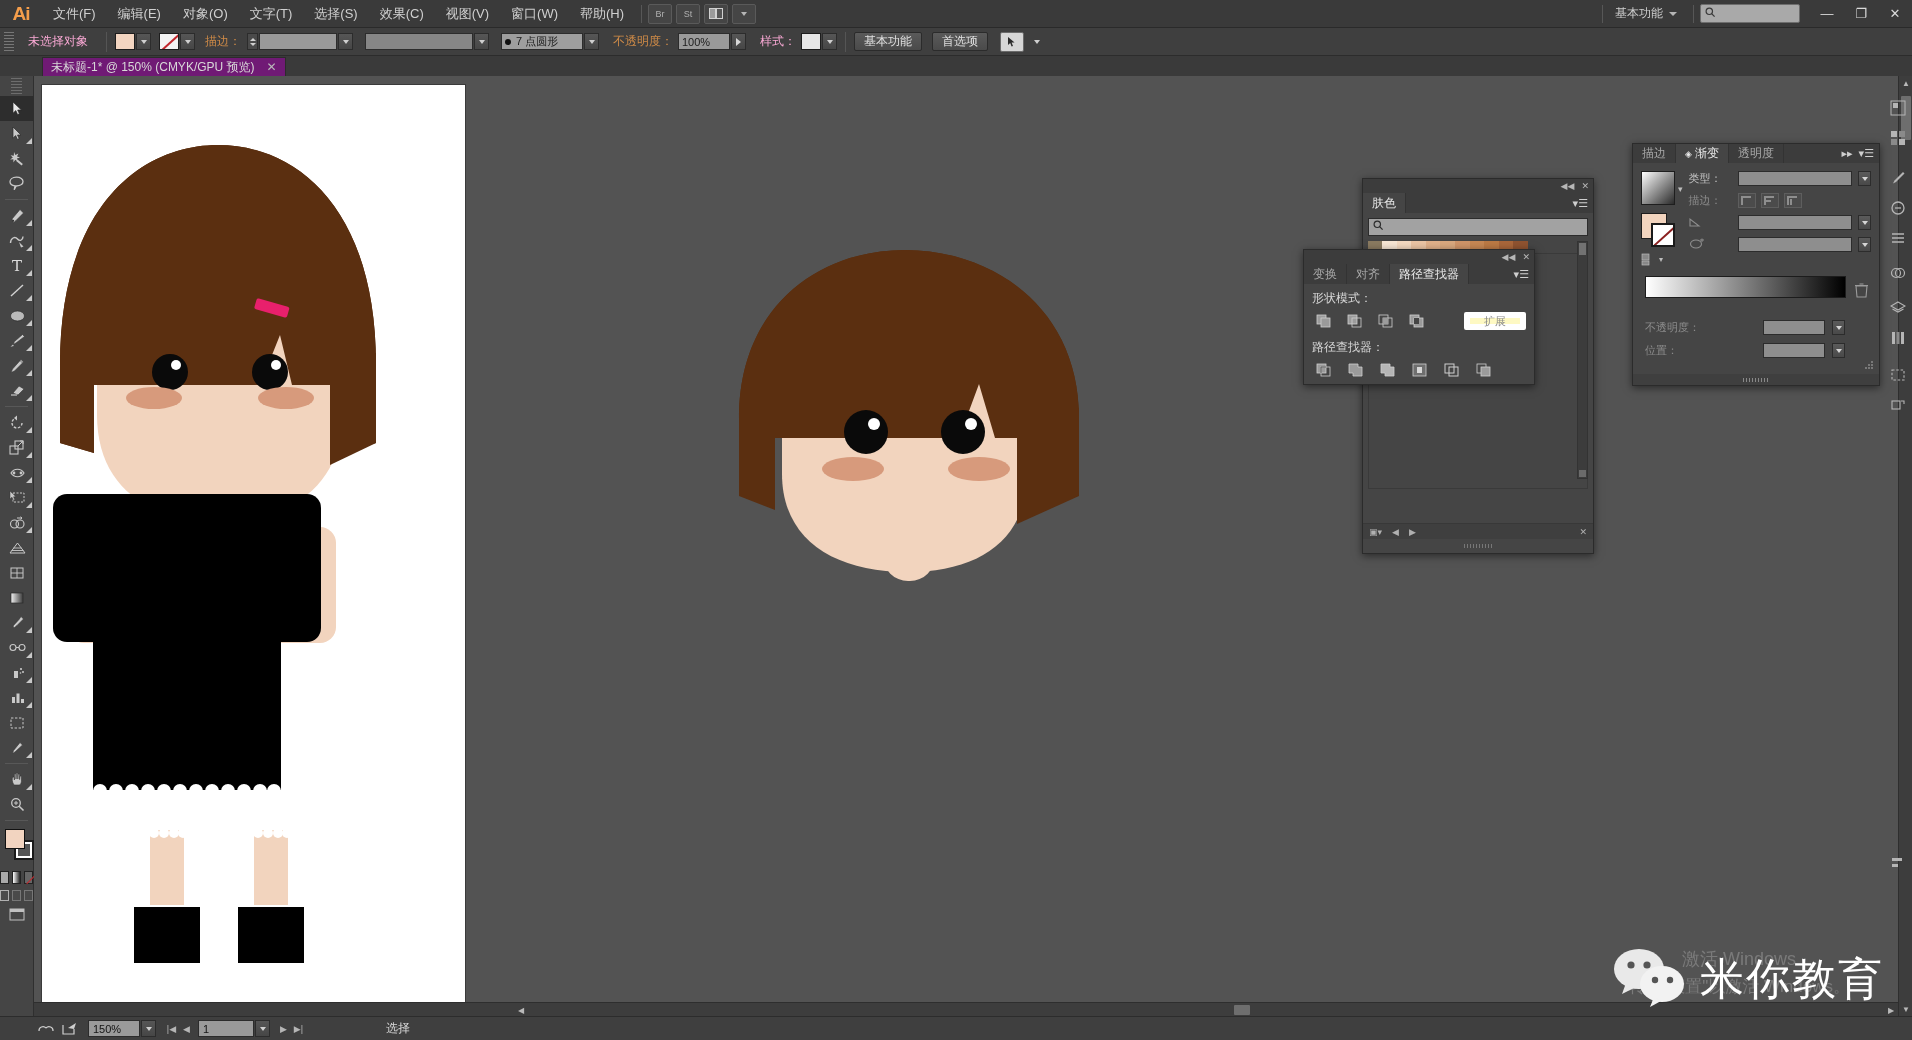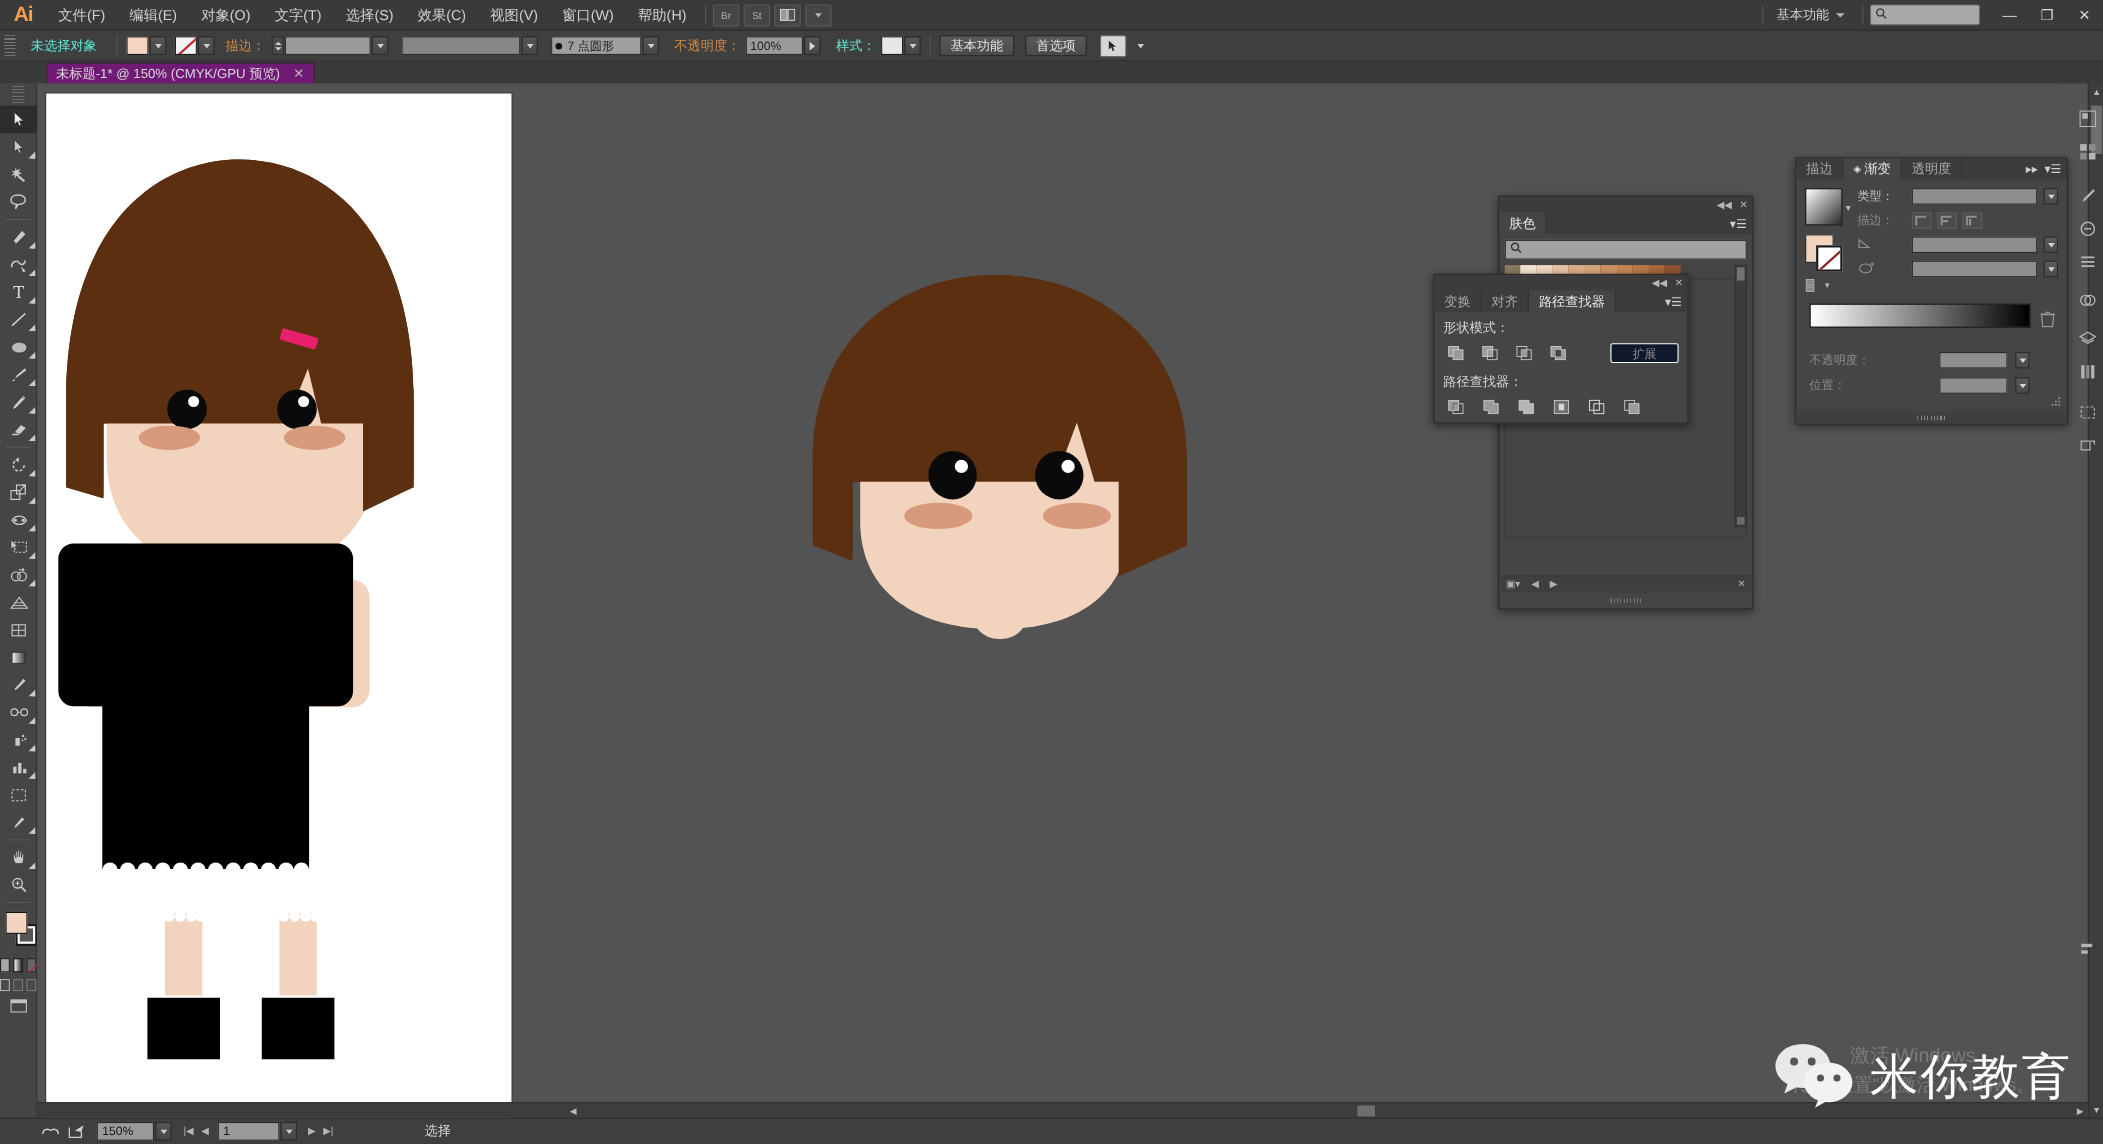--- a/index.html
+++ b/index.html
@@ -19,21 +19,21 @@
   .ws-name{ font-size:12px; padding:0 6px; color:#cfcfcf;}
   .caret{ width:0;height:0;border-left:4px solid transparent;border-right:4px solid transparent;border-top:4px solid #b5b5b5; margin-right:10px;}
   .mb-search{ width:100px; height:19px; background:#a9a9a9; border:1px solid #6d6d6d; border-radius:2px;
               display:flex;align-items:center;padding-left:4px; margin-right:10px;}
   .winbtn{ width:34px;height:28px;display:flex;align-items:center;justify-content:center;color:#dadada;font-size:13px;}
 
   
   .controlbar{ position:absolute; left:0; top:28px; width:1912px; height:28px; background:#3f3f3f;
                display:flex; align-items:center; border-bottom:1px solid #2c2c2c; }
   .grip{ width:10px;height:20px;margin:0 4px; background:repeating-linear-gradient(to bottom,#777 0 1px,transparent 1px 3px);}
-  .cb-label{ font-size:12px; color:#5eead4; margin:0 10px; white-space:nowrap;}
+  .cb-label{ font-size:12px; color:#f9a8d4; margin:0 10px; white-space:nowrap;}
   .cb-sep{ width:1px;height:20px;background:#555; margin:0 8px;}
   .sw{ width:20px;height:17px;border:1px solid #1d1d1d;}
   .dd{ width:15px;height:17px;background:linear-gradient(#565656,#464646);border:1px solid #2c2c2c;
        display:flex;align-items:center;justify-content:center;margin-left:1px;}
   .dd i{ width:0;height:0;border-left:3px solid transparent;border-right:3px solid transparent;border-top:4px solid #cfcfcf;}
   .orange{ color:#d08b47;}
   .spin{ width:11px;height:17px;display:flex;flex-direction:column;justify-content:center;align-items:center;
          background:#4a4a4a;border:1px solid #2c2c2c;margin-right:1px;}
   .spin i{ width:0;height:0;border-left:3px solid transparent;border-right:3px solid transparent;}
   .spin i.u{border-bottom:3px solid #d0d0d0;margin-bottom:2px;}
@@ -89,21 +89,21 @@
   .p-head{ height:14px;background:#3c3c3c;display:flex;align-items:center;justify-content:flex-end;padding-right:4px;gap:7px;}
   .p-head span{ font-size:9px;color:#b6b6b6;line-height:1;}
   .p-tabs{ height:20px;background:#3c3c3c;display:flex;align-items:stretch;}
   .p-tab{ padding:0 9px;display:flex;align-items:center;font-size:12px;color:#a8a8a8;border-right:1px solid #333;}
   .p-tab.on{ background:#454545;color:#e8e8e8;}
   .p-menu{ margin-left:auto;display:flex;align-items:center;padding-right:5px;color:#cfcfcf;font-size:11px;}
   .p-body{ padding:6px 8px;}
   .p-lab{ font-size:12px;color:#d6d6d6;margin-bottom:5px;}
   .pf-row{ display:flex;align-items:center;gap:9px;margin-bottom:9px;}
   .pf-btn{ width:22px;height:18px;display:flex;align-items:center;justify-content:center;}
-  .expand{ margin-left:auto;width:62px;height:18px;background:#0f172a;border:1px solid #ffffff;border-radius:2px;
+  .expand{ margin-left:auto;width:62px;height:18px;background:#fef9c3;border:6px solid #ffffff;border-radius:2px;
            display:flex;align-items:center;justify-content:center;font-size:11px;color:#8d8d8d;}
   .p-foot{ height:16px;background:#3f3f3f;border-top:1px solid #383838;display:flex;align-items:center;gap:10px;padding:0 6px;}
   .p-foot span{ font-size:9px;color:#b0b0b0;}
 
   .sk-search{ height:18px;background:#a2a2a2;border:1px solid #2c2c2c;display:flex;align-items:center;padding-left:4px;margin:5px;}
   .sk-strip{ display:flex;height:9px;margin:0 5px;}
   .sk-strip i{ flex:1;display:block;}
   .sk-area{ margin:3px 5px 0 5px;height:236px;background:#454545;border:1px solid #3a3a3a;}
   .sk-scroll{ position:absolute;right:5px;top:45px;width:11px;height:238px;background:#3c3c3c;border:1px solid #333;}
   .sk-thumb{ position:absolute;left:1px;top:1px;width:7px;height:12px;background:#727272;}

